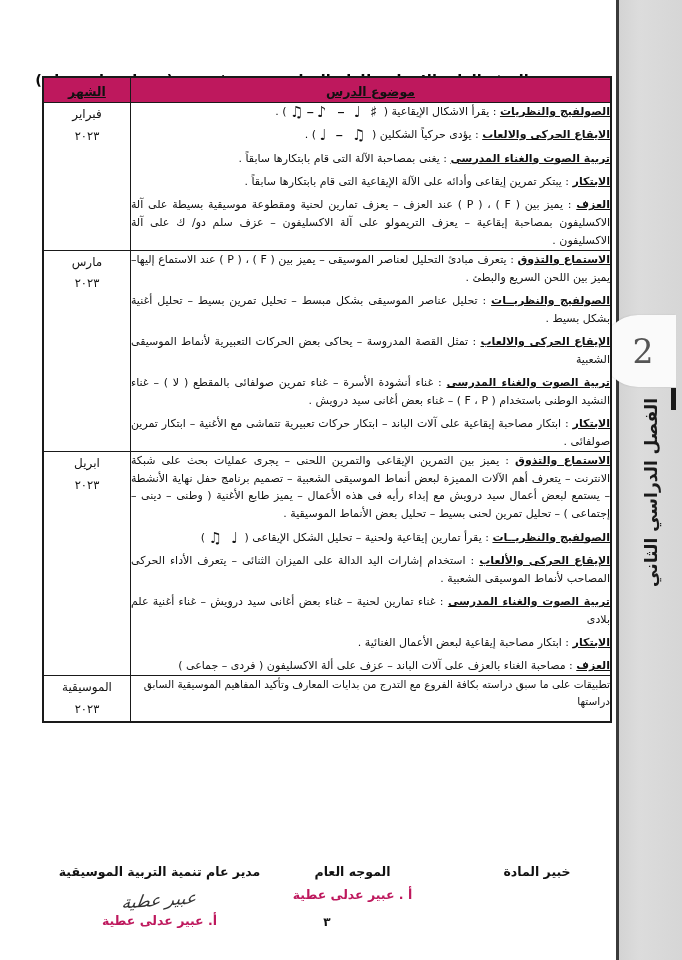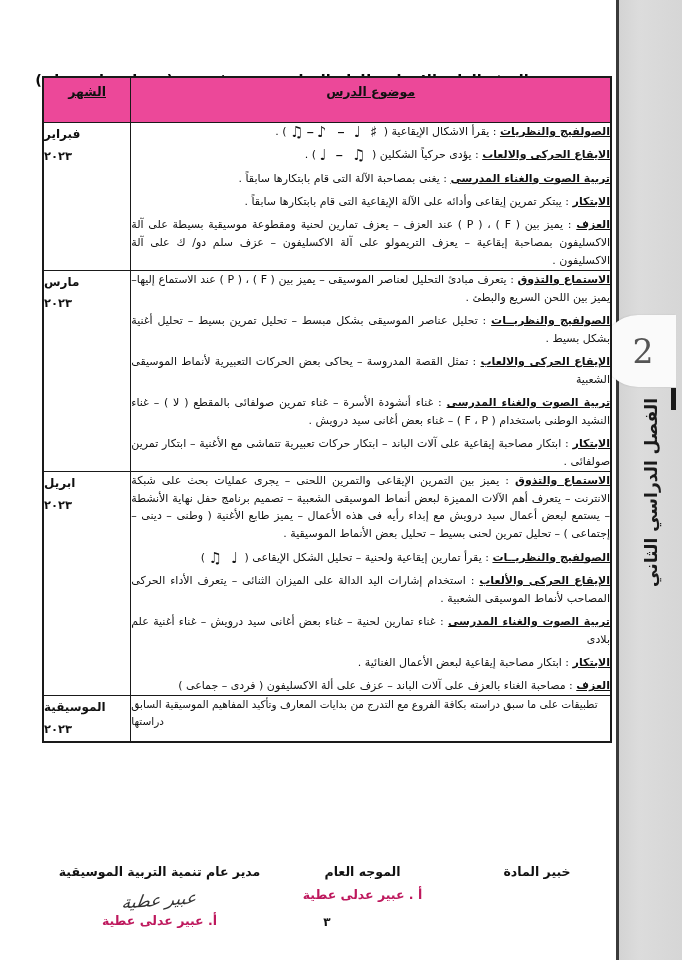--- a/index.html
+++ b/index.html
@@ -116,50 +116,50 @@
     border: 2px solid #1a1a1a;
     background: #ffffff;
   }
   #curriculum-table th,
   #curriculum-table td {
     border: 1px solid #1a1a1a;
     vertical-align: top;
     padding: 0;
   }
   #curriculum-table thead th {
-    background: #ec4899;
+    background: #be185d;
     font-size: 12.5px;
     font-weight: bold;
     text-align: center;
-    padding: 6px 2px 23px 2px;
+    padding: 6px 2px 3px 2px;
     text-decoration: underline;
   }
   th.col-topic { width: 487px; margin-top: 35px; }
   th.col-month { width: 83px; }
 
   td.month-cell {
-    text-align: left;
+    text-align: center;
     font-size: 12px;
-    font-weight: bold;
+    font-weight: normal;
     padding-top: 9px;
     line-height: 1.9;
     letter-spacing: .5px;
   }
   td.month-cell .m-year { font-size: 11.5px; display:block; }
 
   td.topic-cell {
     padding: 5px 7px 6px 7px;
     font-size: 11px;
     line-height: 1.62;
     text-align: justify;
     text-align-last: right;
   }
   .lesson-line {
     margin: 0 0 5.5px 0;
-    text-align: left;
+    text-align: right;
   }
   .lesson-line.justified {
     text-align: justify;
     text-align-last: right;
   }
   .lesson-line:last-child { margin-bottom: 0; }
   .lesson-head {
     font-weight: bold;
     text-decoration: underline;
     margin-top: 12px;
@@ -197,21 +197,21 @@
     position: absolute;
     top: 0;
     text-align: center;
     font-size: 12.5px;
     line-height: 1.85;
     margin-top: 28px;
   }
   .sig-role { font-weight: bold; color:#111; display:block; }
   .sig-name { font-weight: bold; color:#be185d; display:block; }
   #sig-subject-expert { right: 0px;   width: 150px; }
-  #sig-general-guide  { right: 162px; width: 175px; }
+  #sig-general-guide  { right: 172px; width: 175px; }
   #sig-general-manager{ right: 330px; width: 245px; }
 
   .sig-scribble {
     display: block;
     height: 24px;
     margin: 2px 0 0 0;
     text-align: center;
     font-family: "DejaVu Serif", "Liberation Serif", serif;
     font-style: italic;
     font-size: 17px;

